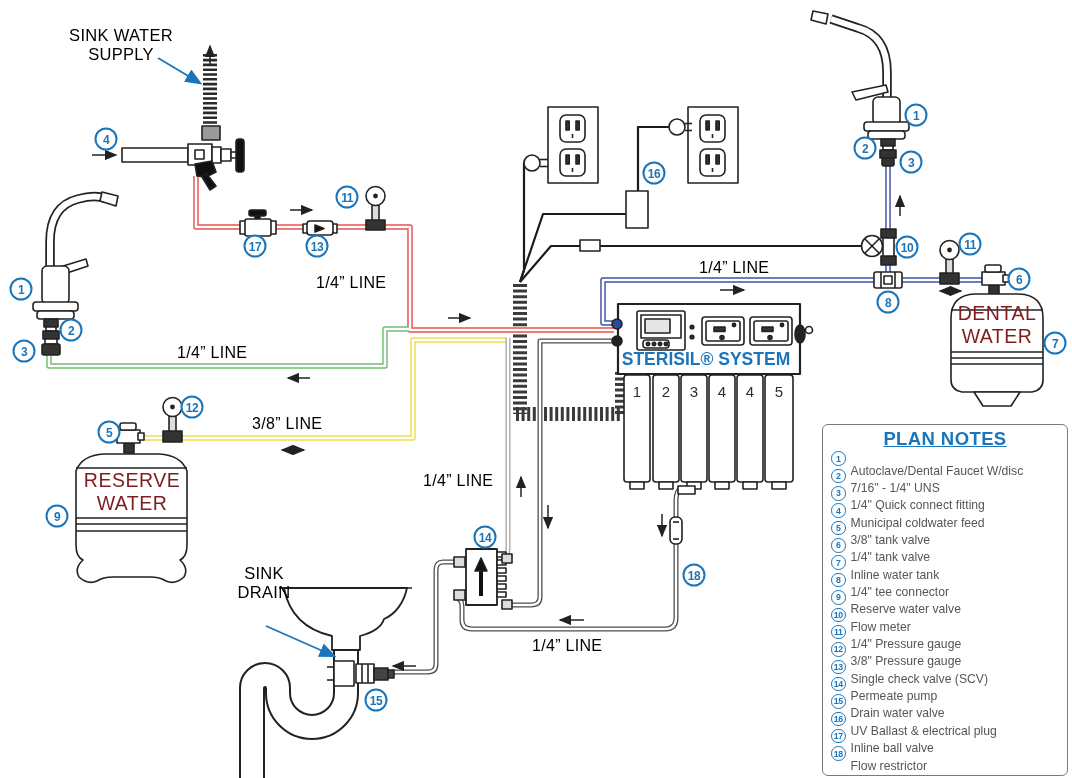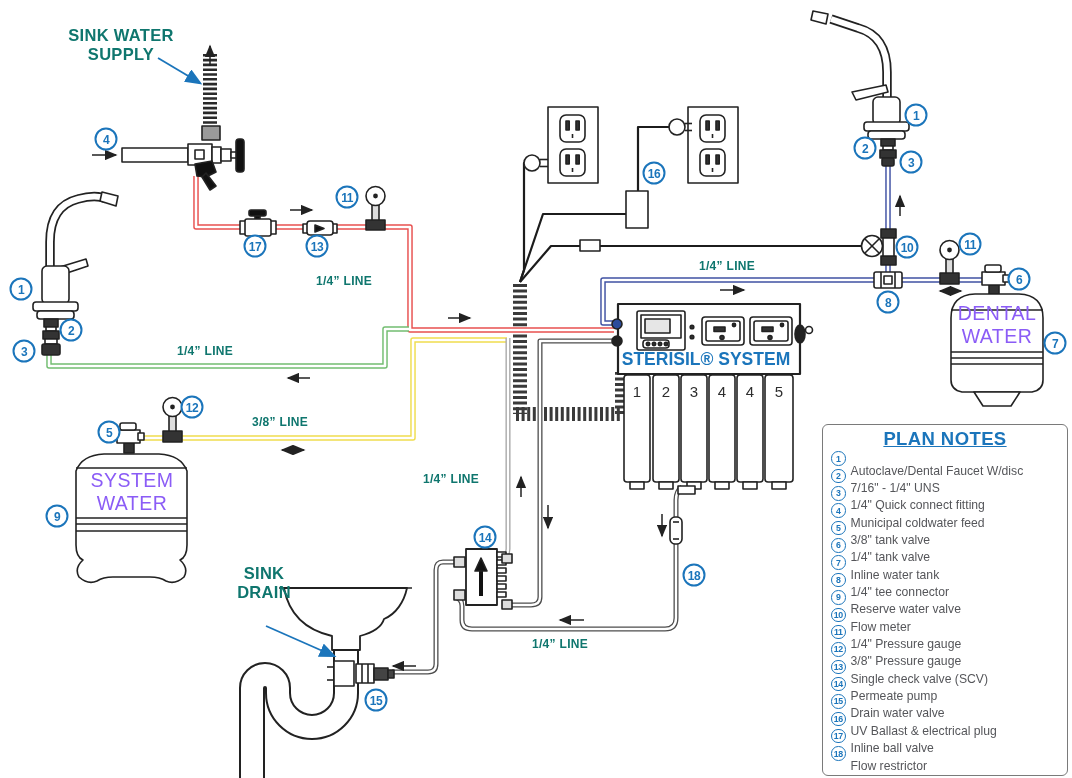--- a/index.html
+++ b/index.html
@@ -1,22 +1,22 @@
 <!DOCTYPE html>
 <html><head>
 <meta charset="utf-8">
 <style>
   html,body{margin:0;padding:0;background:#fff;}
   .stage{position:relative;width:1072px;height:778px;background:#fff;overflow:hidden;
          font-family:"Liberation Sans",sans-serif;}
   svg.layer{position:absolute;left:0;top:0;}
-  .txt{position:absolute;color:#0f766e;font-weight:700;white-space:pre;}
-  .lineLabel{font-size:12px;letter-spacing:.3px;}
+  .txt{position:absolute;color:#000000;font-weight:400;white-space:pre;}
+  .lineLabel{font-size:16px;letter-spacing:.3px;}
   .bigLabel{font-size:16.5px;line-height:19px;text-align:center;letter-spacing:.3px;}
-  .tankLabel{color:#8b5cf6;font-weight:400;font-size:19.5px;line-height:23px;
+  .tankLabel{color:#7f1d1d;font-weight:400;font-size:19.5px;line-height:23px;
              text-align:center;letter-spacing:.5px;}
   .sysTitle{position:absolute;left:618px;top:349px;width:176px;text-align:center;
             color:#1b75bb;font-weight:700;font-size:17.5px;}
   .cartNum{position:absolute;color:#2e2e2e;font-size:15px;transform:translateX(-50%);}
   .callout{position:absolute;width:23px;height:23px;border:2.2px solid #1b75bb;border-radius:50%;
            background:#fff;color:#1b75bb;font-size:12px;font-weight:700;display:flex;
            align-items:center;justify-content:center;transform:translate(-50%,-50%);
            letter-spacing:-.5px;box-sizing:border-box;}
   .notes{position:absolute;left:822px;top:424px;width:246px;height:352px;border:1.5px solid #7a7a7a;
          border-radius:6px;background:#fff;box-sizing:border-box;}
@@ -353,21 +353,21 @@
   <g id="ann" fill="none" stroke="#1b75bb" stroke-width="1.8">
     <line x1="158" y1="58" x2="200" y2="83" marker-end="url(#ahb)"></line>
     <line x1="266" y1="626" x2="334" y2="656" marker-end="url(#ahb)"></line>
   </g>
 </svg>
 
 <div class="txt bigLabel" style="left:60px;top:26px;width:122px;"><span>SINK WATER</span><br><span>SUPPLY</span></div>
 
 <div class="txt bigLabel" style="left:214px;top:564px;width:100px;"><span>SINK</span><br><span>DRAIN</span></div>
 
-<div class="tankLabel" style="position:absolute;left:77px;top:469px;width:110px;"><span>SYSTEM</span><br><span>WATER</span></div>
+<div class="tankLabel" style="position:absolute;left:77px;top:469px;width:110px;"><span>RESERVE</span><br><span>WATER</span></div>
 
 <div class="tankLabel" style="position:absolute;left:949px;top:302px;width:96px;"><span>DENTAL</span><br><span>WATER</span></div>
 
 <div class="sysTitle">STERISIL® SYSTEM</div>
 
 <div id="cartridge-numbers">
       <div class="cartNum" style="left: 637px; top: 383px;">1</div>
       <div class="cartNum" style="left: 666px; top: 383px;">2</div>
       <div class="cartNum" style="left: 694px; top: 383px;">3</div>
       <div class="cartNum" style="left: 722px; top: 383px;">4</div>

